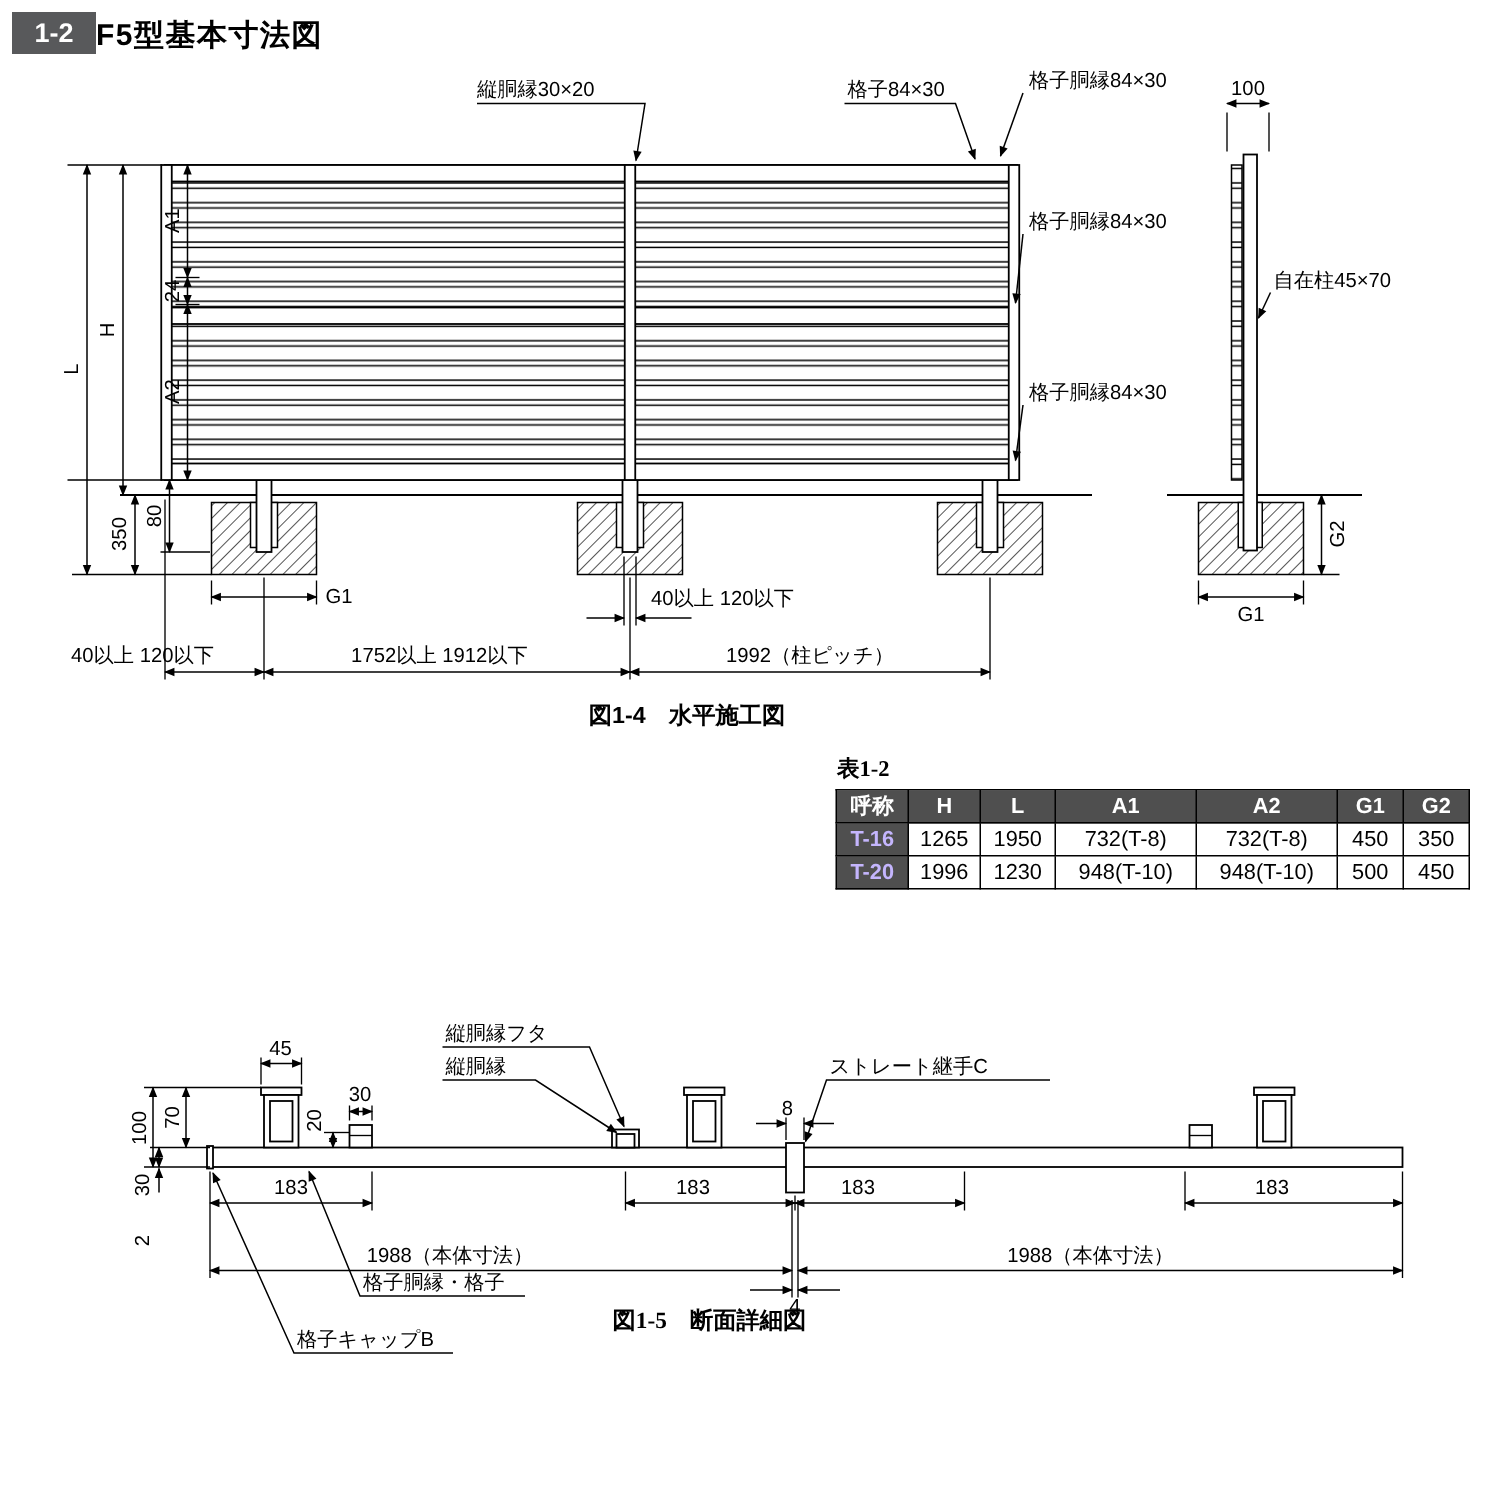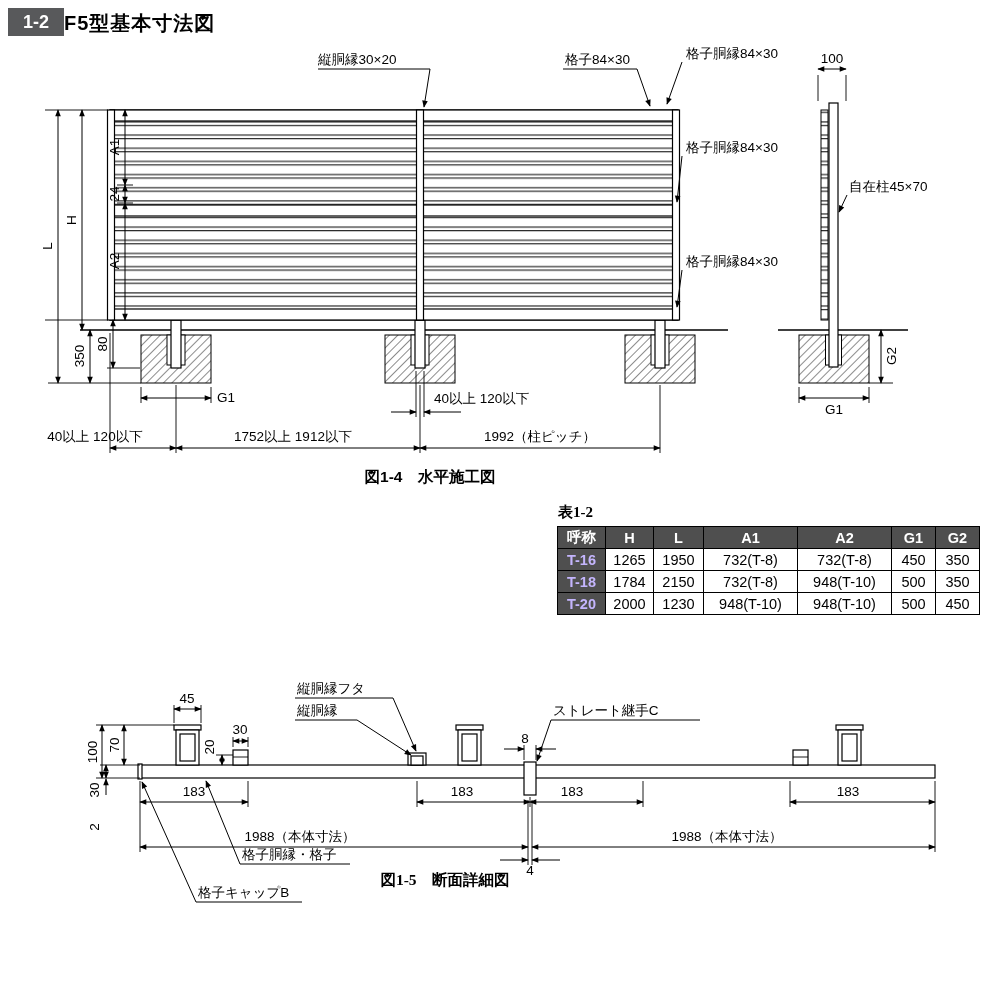--- a/index.html
+++ b/index.html
@@ -9,21 +9,21 @@
     overflow:hidden;
   }
   .abs{position:absolute;}
   
   .hdr-badge{
     left:8px;top:8px;width:56px;height:28px;background:#58595b;color:#fff;
     font-size:18px;font-weight:bold;display:flex;align-items:center;justify-content:center;
   }
   .hdr-title{left:64px;top:10px;font-size:20px;font-weight:bold;letter-spacing:1px;}
   
-  .fig-caption{font-size:15.5px;font-weight:bold;text-align:center;}
+  .fig-caption{font-size:15.5px;font-weight:bold;text-align:center;margin-left:28px;}
   #cap1{left:0;top:467px;width:860px;}
   #cap2{left:0;top:870px;width:890px;font-family:Liberation Serif, serif;}
   
   #tablewrap{left:557px;top:503px;}
   .tbl-title{font-size:15px;font-weight:bold;margin:0 0 4px 1px;font-family:Liberation Serif, serif;}
   table.spec{border-collapse:collapse;table-layout:fixed;}
   table.spec td,table.spec th{
     border:1px solid #000;height:21px;text-align:center;vertical-align:middle;
     font-size:14.5px;padding:0 2px;white-space:nowrap;
   }
@@ -202,31 +202,22 @@
     <tr>
       <td class="rowlabel">T-16</td>
       <td>1265</td>
       <td>1950</td>
       <td>732(T-8)</td>
       <td>732(T-8)</td>
       <td>450</td>
       <td>350</td>
     </tr>
     <tr>
-      <td class="rowlabel">T-18</td>
-      <td>1784</td>
-      <td>2150</td>
-      <td>732(T-8)</td>
-      <td>948(T-10)</td>
-      <td>500</td>
-      <td>350</td>
-    </tr>
-    <tr>
       <td class="rowlabel">T-20</td>
-      <td>2000</td>
+      <td>1996</td>
       <td>1230</td>
       <td>948(T-10)</td>
       <td>948(T-10)</td>
       <td>500</td>
       <td>450</td>
     </tr>
   </tbody>
     </table>
 </div>
 

